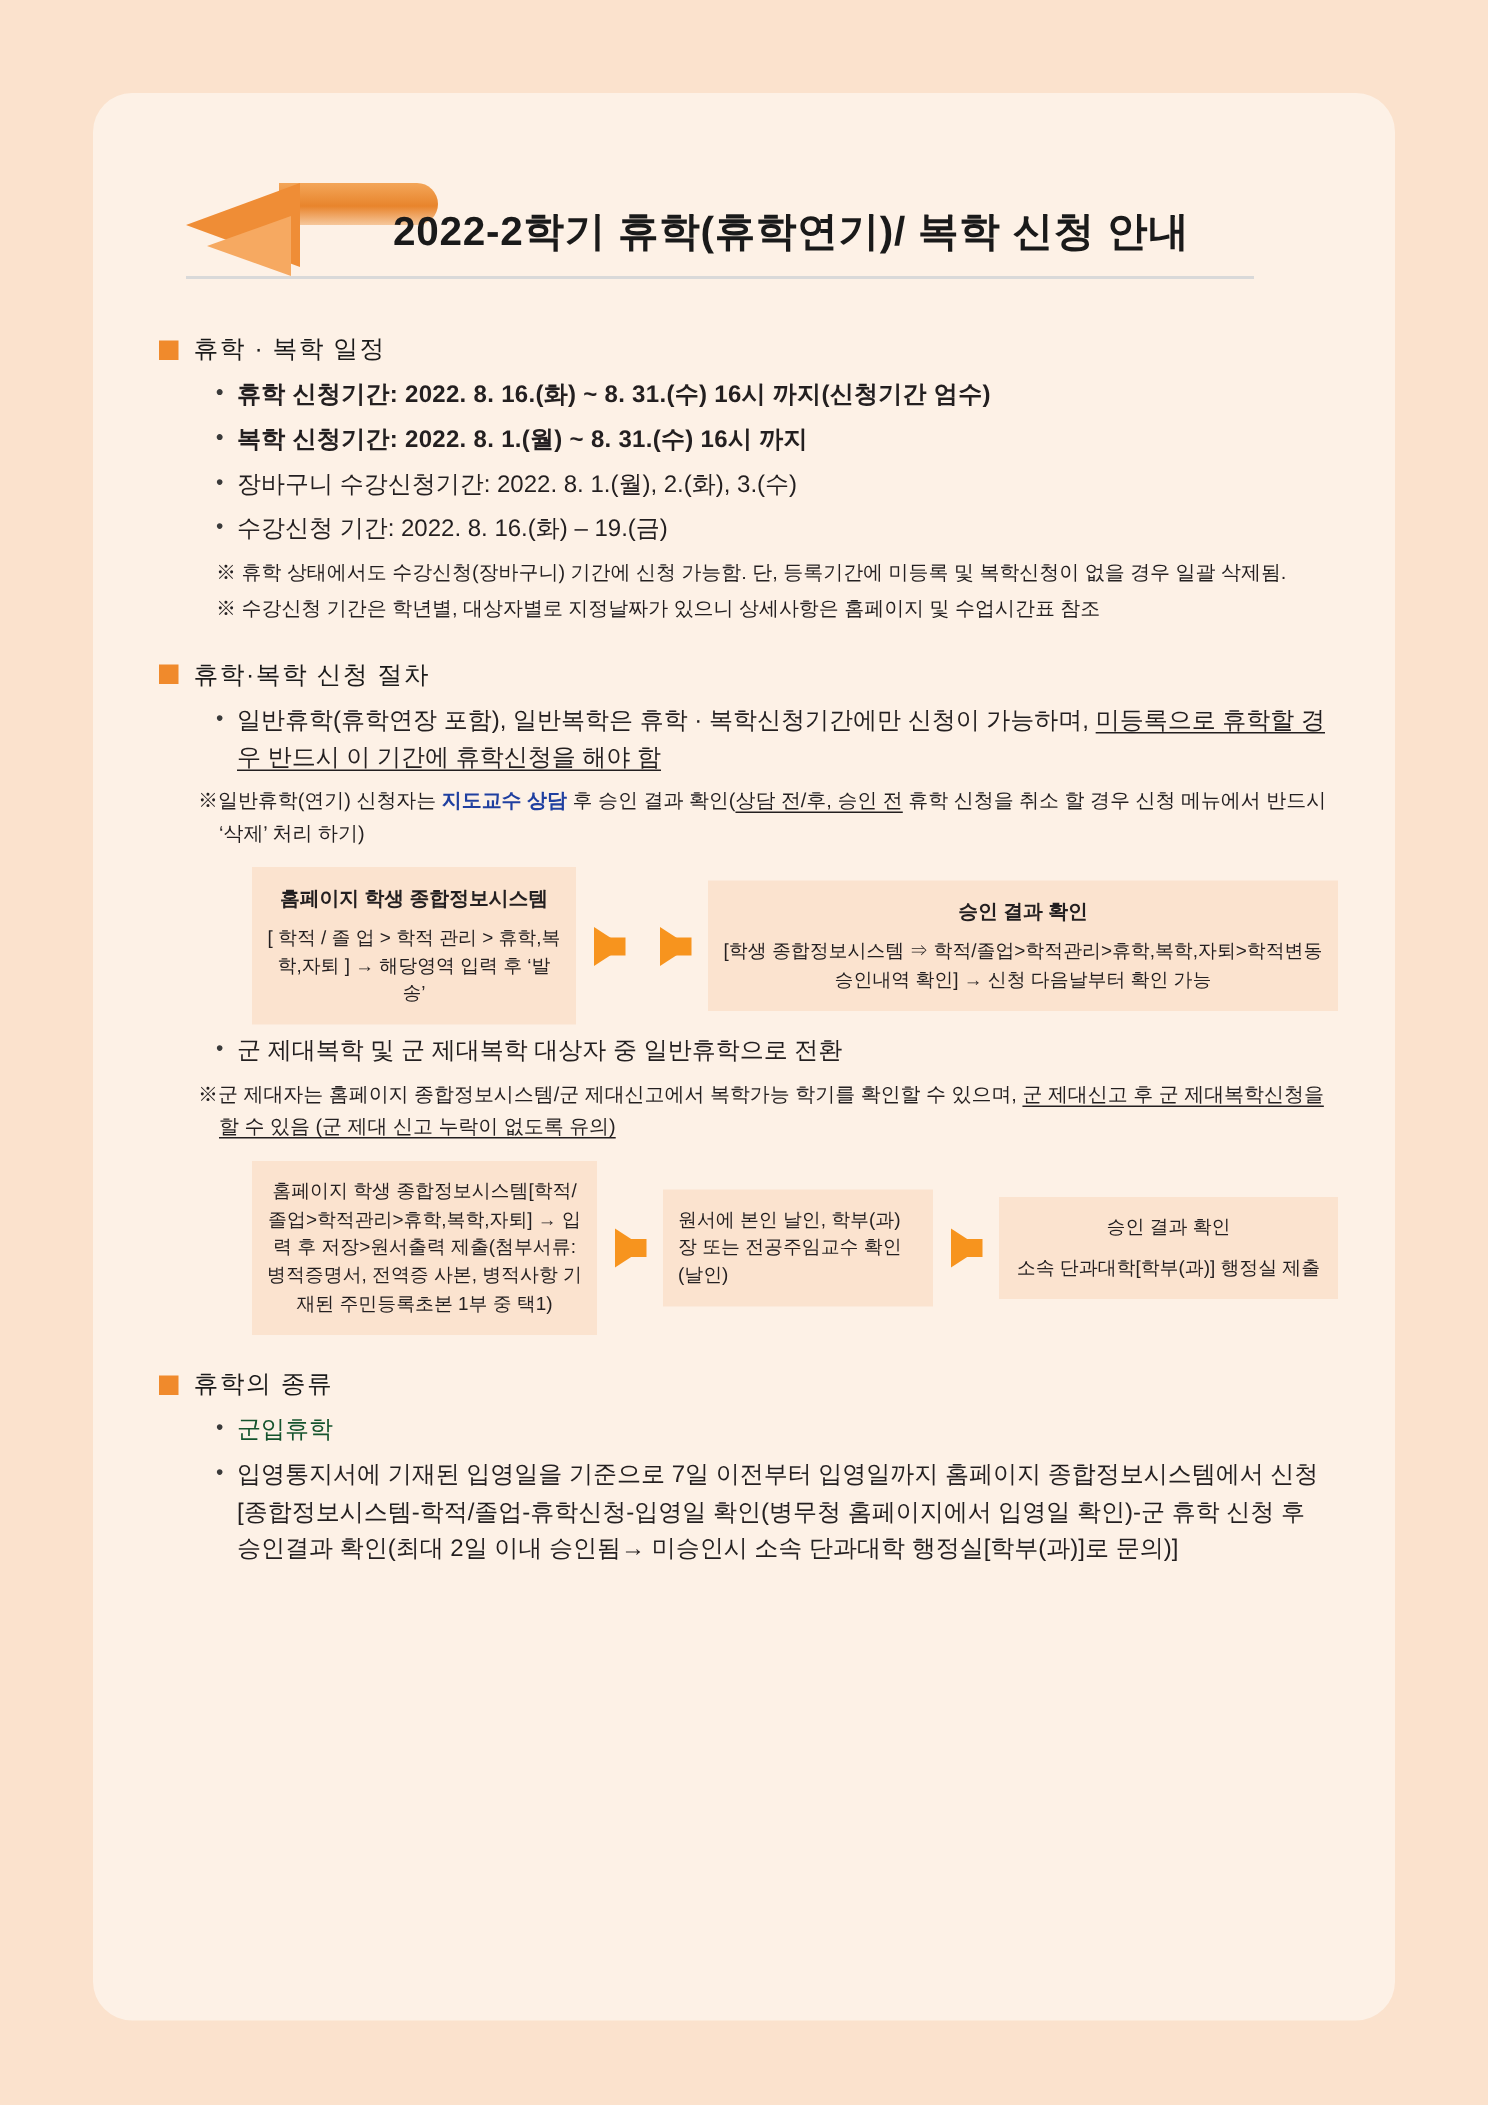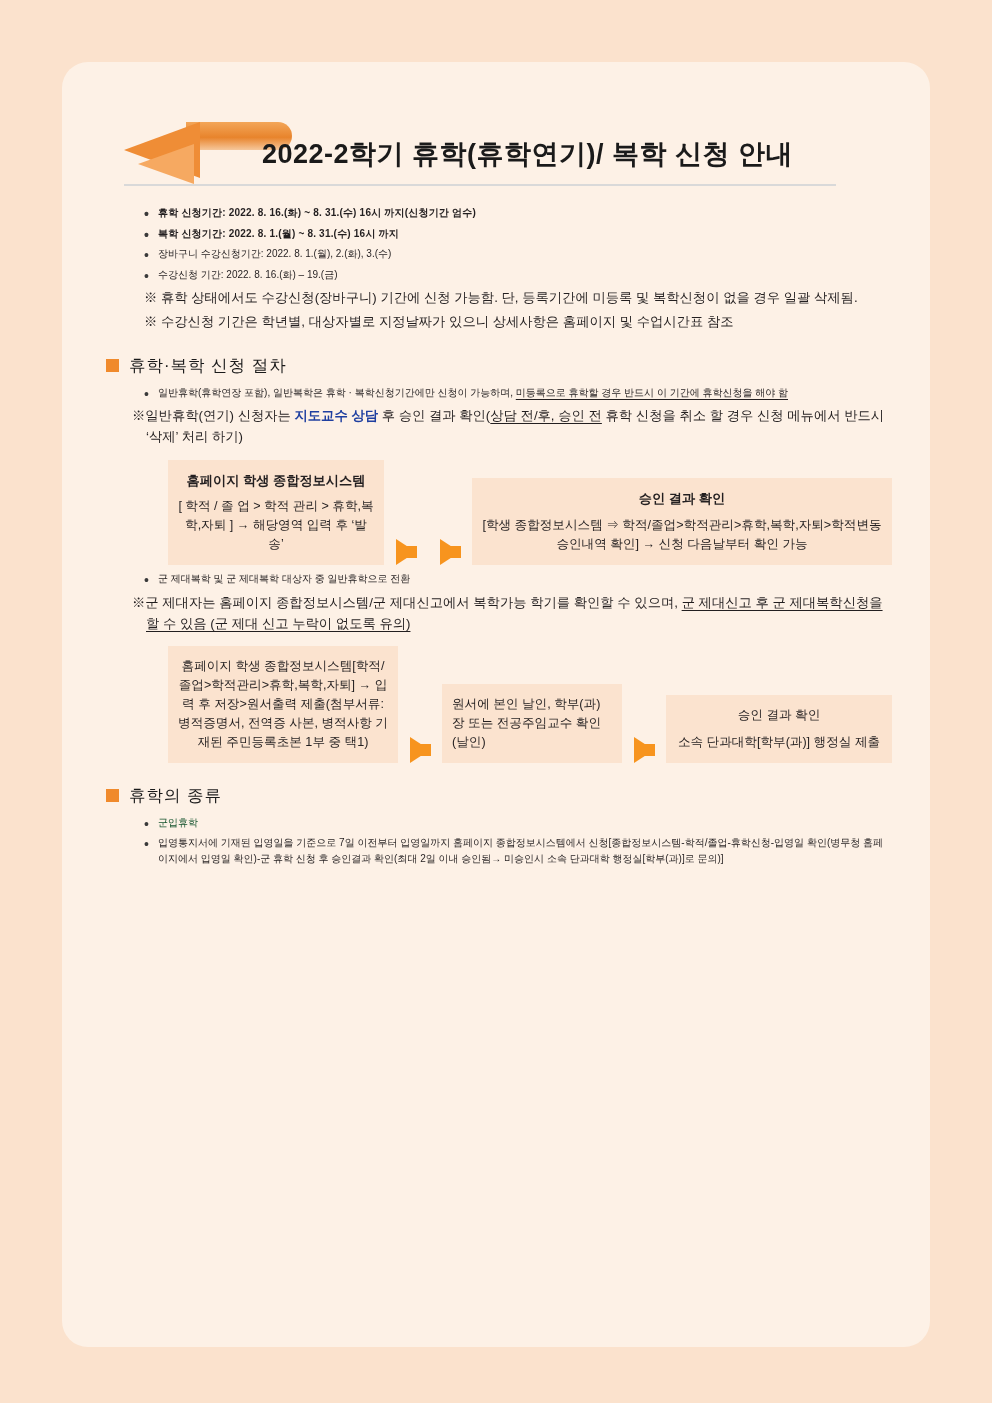--- a/index.html
+++ b/index.html
@@ -97,21 +97,21 @@
   .sec-title {
     font-size: 16.5px;
     letter-spacing: 1px;
     color: #1a1a1a;
   }
   ul.bul { list-style: none; margin: 0; padding: 0 0 0 38px; }
   ul.bul > li {
     position: relative;
     padding-left: 14px;
     margin: 5px 0;
-    font-size: 10px;
+    font-size: 16px;
     line-height: 1.55;
   }
   ul.bul > li::before {
     content: "•";
     position: absolute;
     left: 0; top: -1px;
     color: #3a3a3a;
     font-size: 14px;
   }
   li.bold { font-weight: bold; letter-spacing: 0.2px; }
@@ -122,21 +122,21 @@
     margin: 3px 0;
     text-indent: -14px;
   }
   .note.ind { padding-left: 40px; }
   .u { text-decoration: underline; text-underline-offset: 3px; }
   .blue { color: #1f3fa0; font-weight: bold; }
 
   
   .flow {
     display: flex;
-    align-items: flex-end;
+    align-items: center;
     gap: 0;
     margin: 12px 0 6px 62px;
     width: 724px;
   }
   .flow-box {
     background: #fbe3cf;
     padding: 11px 10px;
     text-align: center;
     font-size: 12.6px;
     line-height: 1.5;
@@ -191,20 +191,24 @@
   <div class="title-wrap">
     <div class="title-rule"></div>
     <div class="arrow">
       <div class="shaft"></div>
       <div class="head"></div>
     </div>
     <div class="doc-title">2022-2학기 휴학(휴학연기)/ 복학 신청 안내</div>
   </div>
 
   <div class="section">
+    <div class="sec-head">
+      <span class="sq"></span>
+      <span class="sec-title">휴학 · 복학 일정</span>
+    </div>
     <ul class="bul">
       <li class="bold">휴학 신청기간: 2022. 8. 16.(화) ~ 8. 31.(수) 16시 까지(신청기간 엄수)</li>
       <li class="bold">복학 신청기간: 2022. 8. 1.(월) ~ 8. 31.(수) 16시 까지</li>
       <li>장바구니 수강신청기간: 2022. 8. 1.(월), 2.(화), 3.(수)</li>
       <li>수강신청 기간: 2022. 8. 16.(화) – 19.(금)</li>
     </ul>
     <div class="note">※ 휴학 상태에서도 수강신청(장바구니) 기간에 신청 가능함. 단, 등록기간에 미등록 및 복학신청이 없을 경우 일괄 삭제됨.</div>
     <div class="note">※ 수강신청 기간은 학년별, 대상자별로 지정날짜가 있으니 상세사항은 홈페이지 및 수업시간표 참조</div>
   </div>
 

